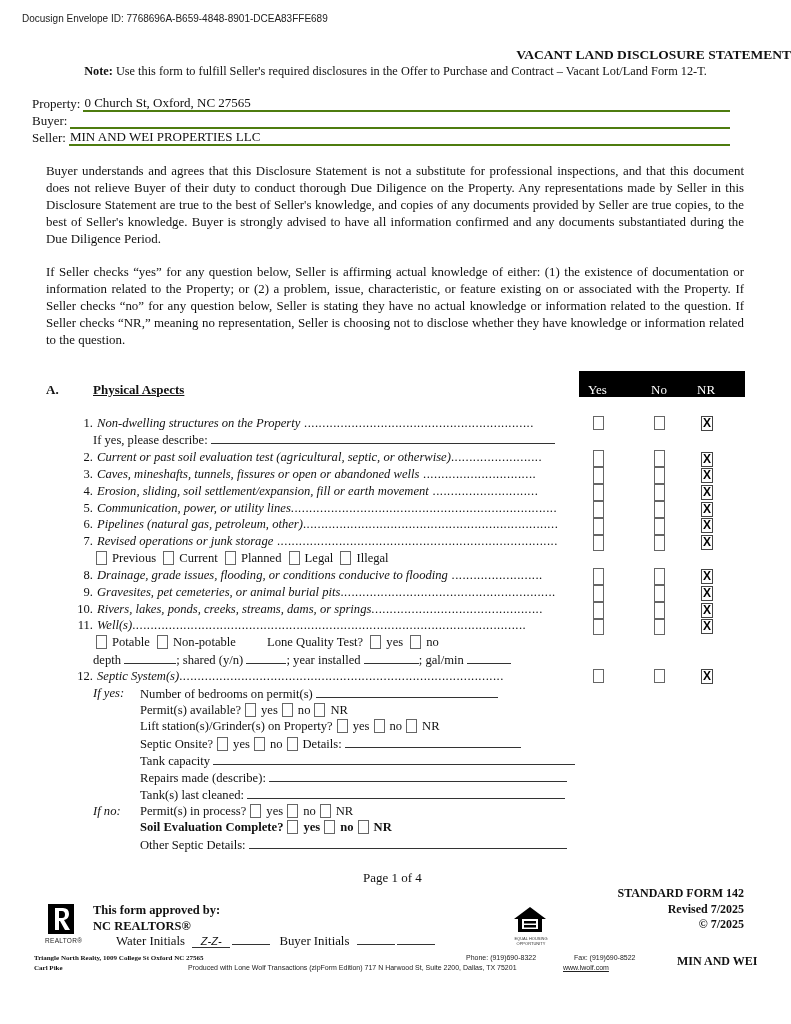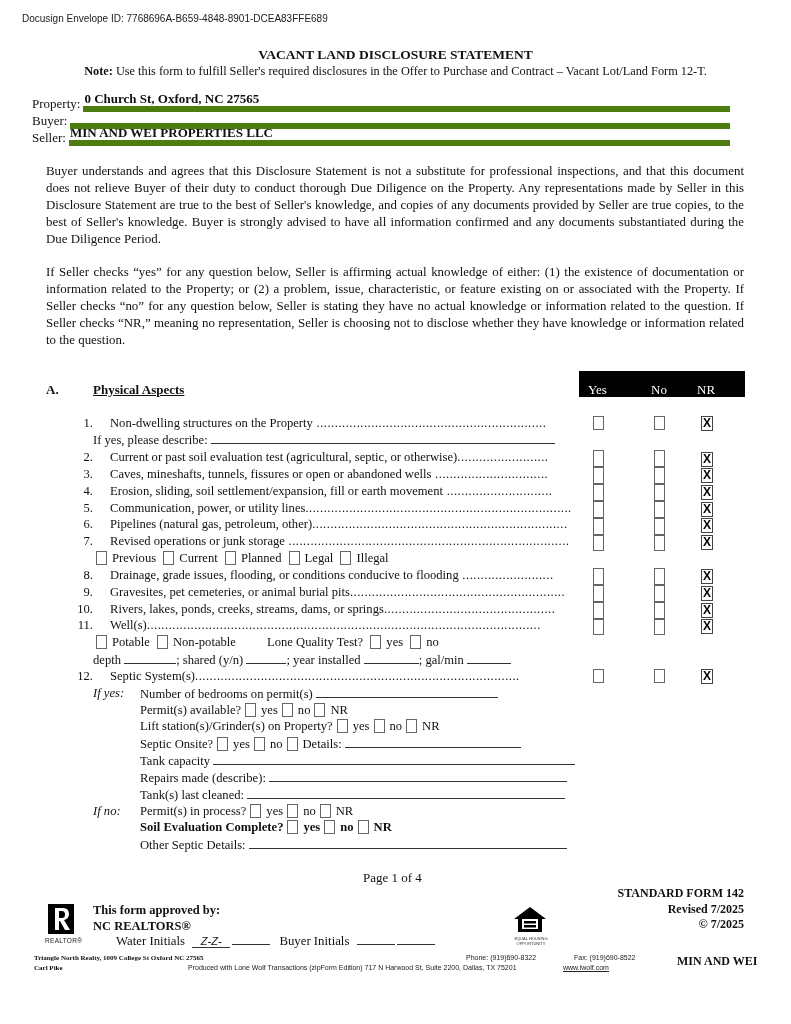--- a/index.html
+++ b/index.html
@@ -1,32 +1,32 @@
 <!DOCTYPE html>
 <html><head>
 <meta charset="utf-8">
 <style>
   html, body { margin: 0; padding: 0; background: #ffffff; }
   body { width: 791px; height: 1024px; position: relative; overflow: hidden; font-family: "Liberation Serif", serif; color: #111; }
   .abs { position: absolute; }
   .envelope { left: 22px; top: 13px; font-family: "Liberation Sans", sans-serif; font-size: 10px; color: #222; }
-  .title { left: 0; width: 791px; top: 47px; text-align: center; font-weight: bold; font-size: 13.5px; }
+  .title { left: 0; width: 791px; top: 47px; text-align: right; font-weight: bold; font-size: 13.5px; }
   .note { left: 0; width: 791px; top: 64px; text-align: center; font-size: 12.3px; }
   .note b { font-weight: bold; margin-top: 20px; }
   .field-row { left: 32px; width: 698px; height: 16px; font-size: 13px; display: flex; align-items: flex-end; }
   .field-row .lbl { white-space: nowrap; margin-right: 3px; }
-  .field-row .val { flex: 1; border-bottom: 6px solid #4d7c0f; font-weight: bold; height: 15px; line-height: 15px; padding-left: 1px; }
+  .field-row .val { flex: 1; border-bottom: 2px solid #4d7c0f; font-weight: normal; height: 15px; line-height: 15px; padding-left: 1px; }
   .para { left: 46px; width: 698px; font-size: 12.9px; line-height: 17px; text-align: justify; }
   .secA { left: 46px; top: 382px; font-size: 13px; font-weight: bold; }
   .secA-title { left: 93px; top: 382px; font-size: 13px; font-weight: bold; text-decoration: underline; }
   .hdrbar { left: 579px; top: 371px; width: 166px; height: 26px; background: #000; color: #fff; font-size: 13px; }
   .hdrbar span { position: absolute; top: 11px; }
   .q { left: 46px; font-size: 12.6px; line-height: 16.8px; white-space: nowrap; }
   .q .num { display: inline-block; width: 47px; text-align: right; padding-right: 0; }
-  .q .txt { margin-left: 17px; }
+  .q .txt { margin-left: 4px; font-style: italic; }
   .dots { letter-spacing: 0.5px; }
   .cb { position: absolute; width: 11px; height: 14px; border: 1px solid #666; background: #fff; box-sizing: border-box; }
   .cbx { position: absolute; width: 12px; height: 15px; border: 1px solid #444; background: #fff; box-sizing: border-box; font-family: "Liberation Sans", sans-serif; font-weight: bold; font-size: 12px; line-height: 13px; text-align: center; color: #000; }
   .inl { display: inline-block; width: 11px; height: 14px; border: 1px solid #666; vertical-align: -3px; box-sizing: border-box; margin: 0 5px 0 4px; }
   .line { display: inline-block; border-bottom: 1px solid #333; height: 12px; vertical-align: baseline; }
   .sub { font-size: 12.6px; line-height: 16.8px; white-space: nowrap; }
   .italic { font-style: italic; }
   .pageof { left: 363px; top: 870px; font-size: 13px; }
   .stdform { right: 47px; top: 886px; text-align: right; font-weight: bold; font-size: 12px; line-height: 15.5px; }
   .approved { left: 93px; top: 902px; font-weight: bold; font-size: 12.5px; line-height: 16px; }

